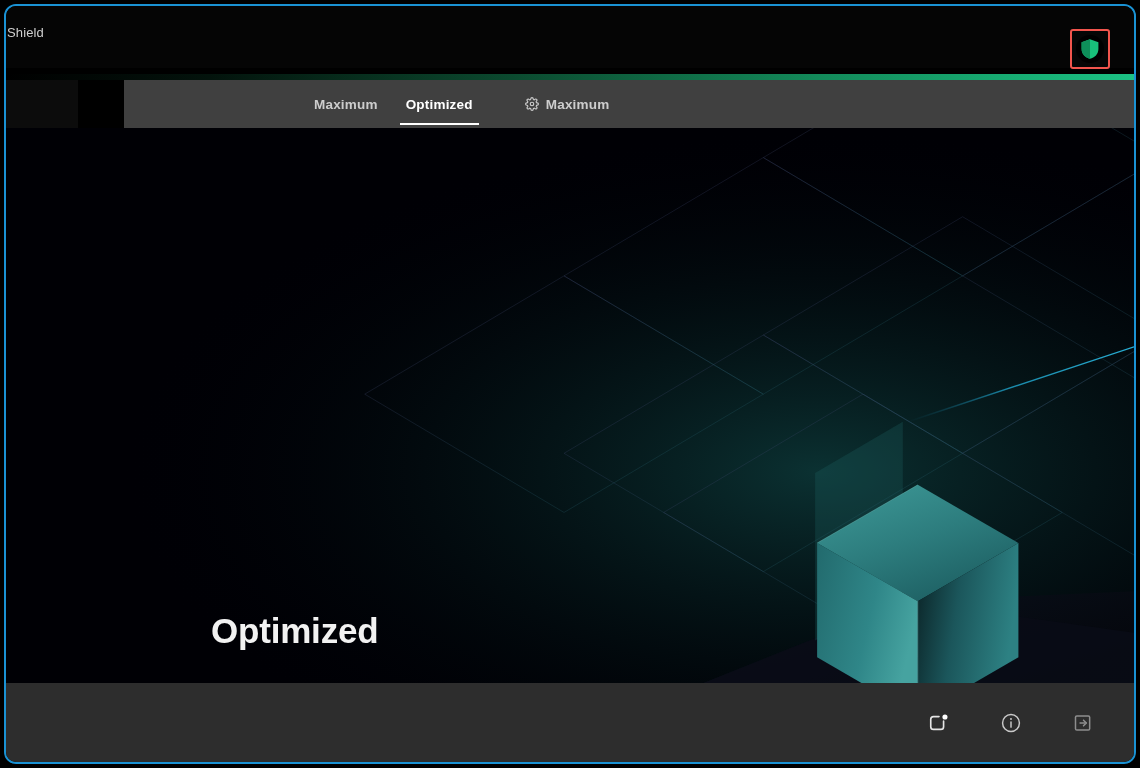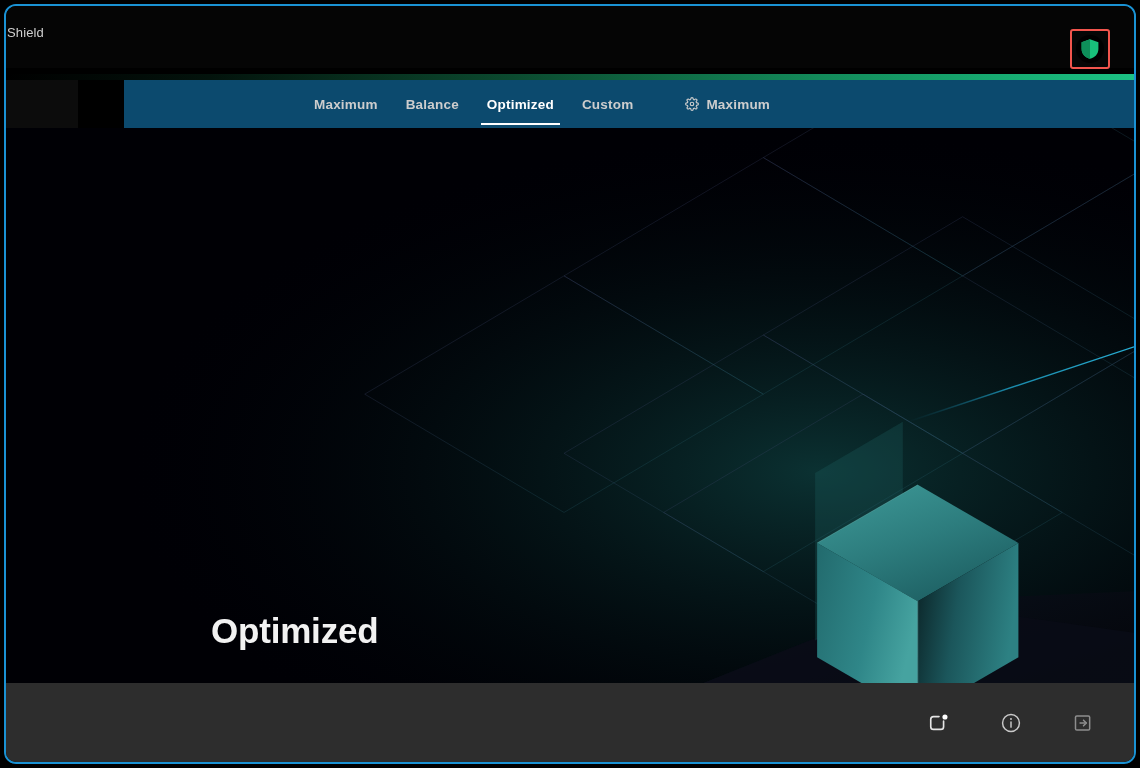--- a/index.html
+++ b/index.html
@@ -75,21 +75,21 @@
     left:0; top:74px;
     width:72px; height:48px;
     background:#0c0c0c;
   }
 
   
   #nav-bar {
     position:absolute;
     left:118px; top:74px;
     right:0; height:48px;
-    background:#0c4a6e;
+    background:#404040;
     display:flex;
     align-items:center;
   }
   .nav-item {
     position:relative;
     height:48px;
     display:flex; align-items:center;
     padding:0 14px;
     font-size:13.5px;
     font-weight:bold;
@@ -179,31 +179,25 @@
 
     <div id="brand-block"></div>
 
     <div id="nav-bar">
       <div id="nav-spacer-left"></div>
 
       <div class="nav-item">
         <span>Maximum</span>
       </div>
 
-      <div class="nav-item">
-        <span>Balance</span>
-      </div>
 
       <div class="nav-item active">
         <span>Optimized</span>
       </div>
 
-      <div class="nav-item">
-        <span>Custom</span>
-      </div>
 
       <div id="nav-gap-settings"></div>
 
       <div class="nav-item">
         <span class="nav-gear">
           <svg width="14" height="14" viewBox="0 0 24 24" fill="none" stroke="#cdcdcd" stroke-width="2">
             <circle cx="12" cy="12" r="3"></circle>
             <path d="M19.4 15a1.6 1.6 0 0 0 .3 1.8l.1.1a2 2 0 1 1-2.8 2.8l-.1-.1a1.6 1.6 0 0 0-1.8-.3 1.6 1.6 0 0 0-1 1.5V21a2 2 0 1 1-4 0v-.1A1.6 1.6 0 0 0 9 19.4a1.6 1.6 0 0 0-1.8.3l-.1.1a2 2 0 1 1-2.8-2.8l.1-.1a1.6 1.6 0 0 0 .3-1.8 1.6 1.6 0 0 0-1.5-1H3a2 2 0 1 1 0-4h.1A1.6 1.6 0 0 0 4.6 9a1.6 1.6 0 0 0-.3-1.8l-.1-.1a2 2 0 1 1 2.8-2.8l.1.1a1.6 1.6 0 0 0 1.8.3H9a1.6 1.6 0 0 0 1-1.5V3a2 2 0 1 1 4 0v.1a1.6 1.6 0 0 0 1 1.5 1.6 1.6 0 0 0 1.8-.3l.1-.1a2 2 0 1 1 2.8 2.8l-.1.1a1.6 1.6 0 0 0-.3 1.8V9a1.6 1.6 0 0 0 1.5 1H21a2 2 0 1 1 0 4h-.1a1.6 1.6 0 0 0-1.5 1z"></path>
           </svg>
         </span>

